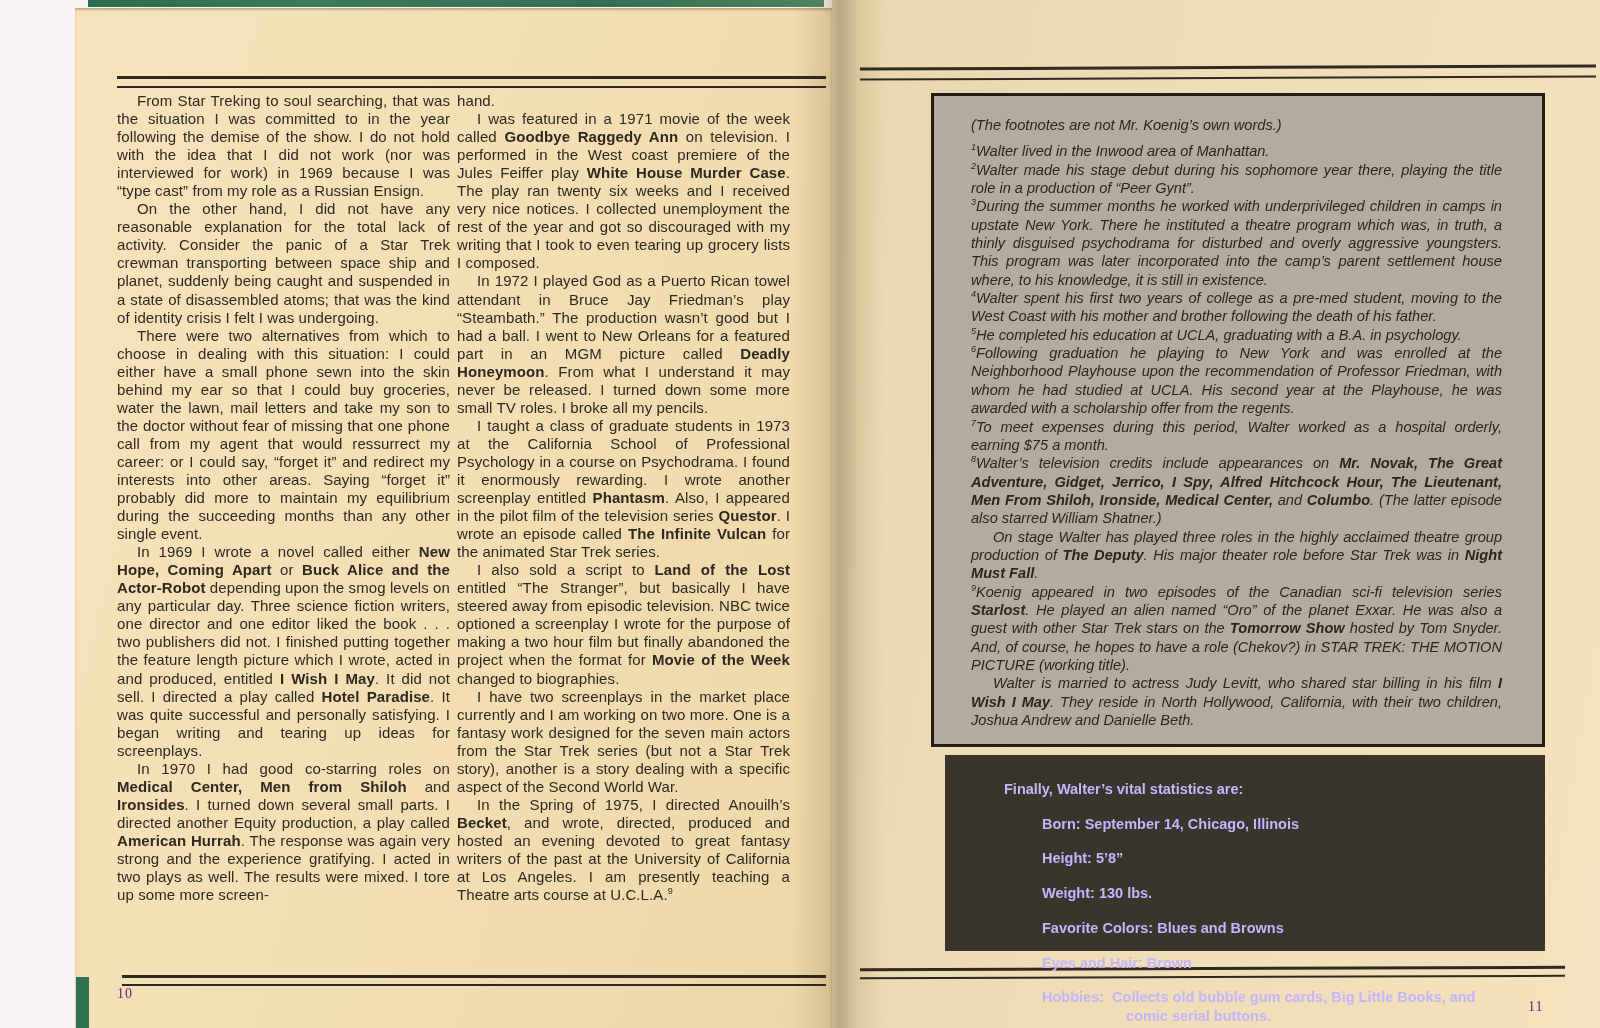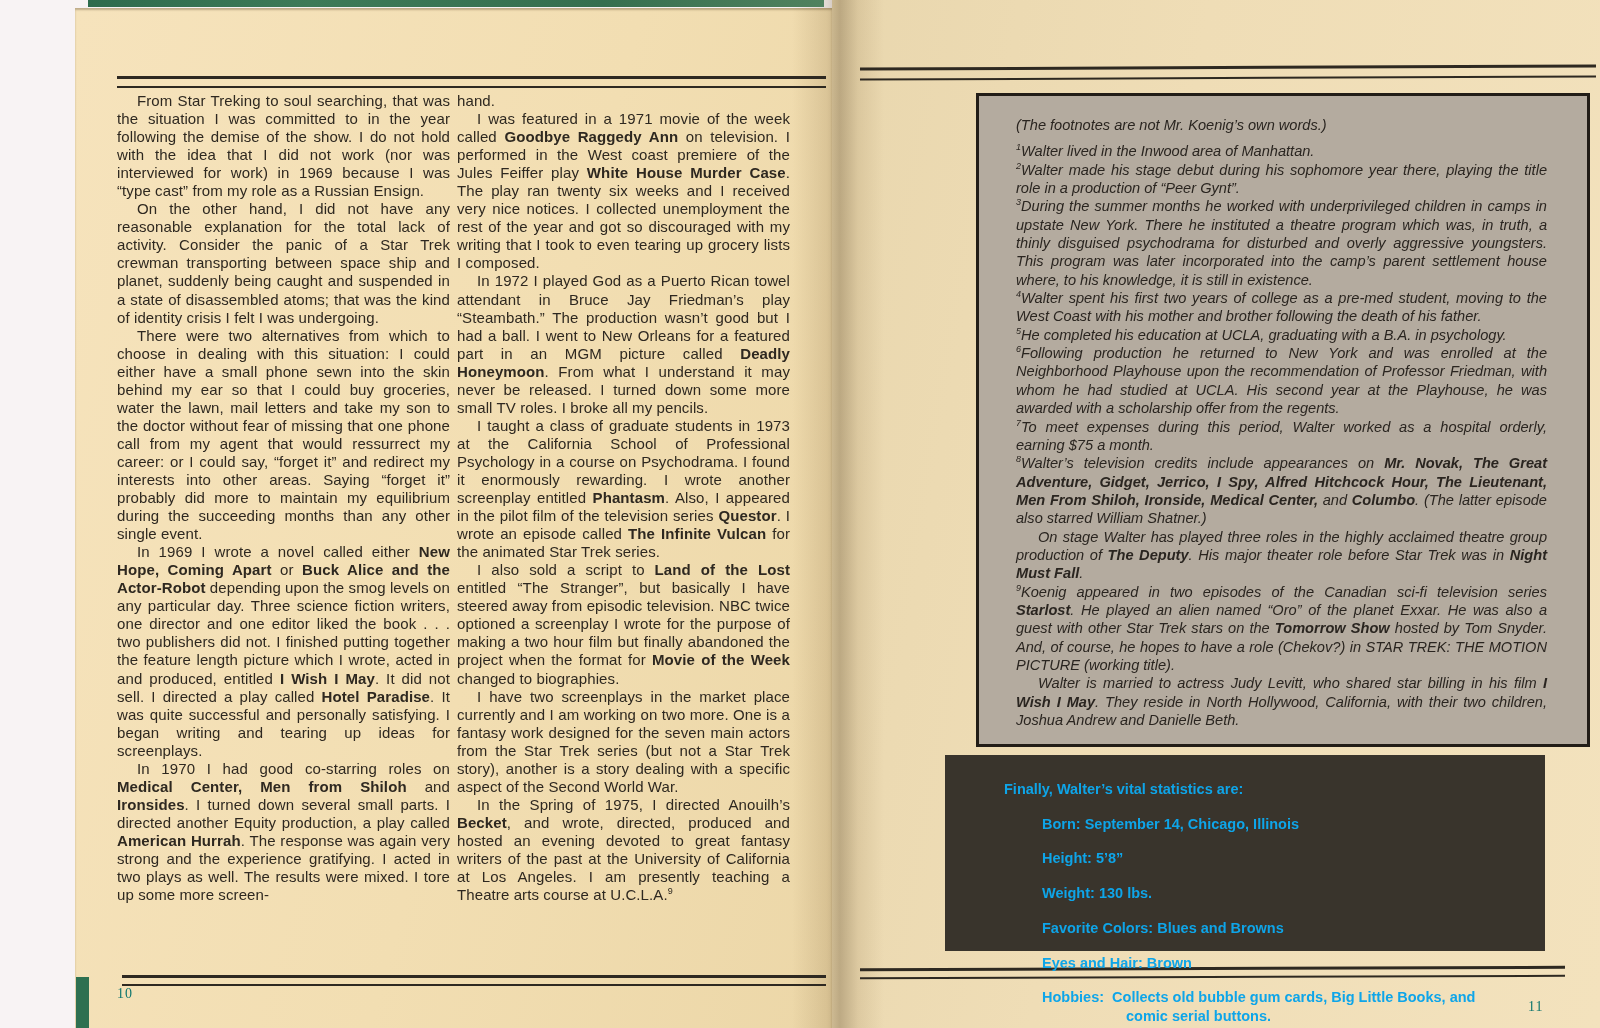--- a/index.html
+++ b/index.html
@@ -54,44 +54,43 @@
   .col p.noind{text-indent:0;}
   .b{font-weight:bold;}
   sup{font-size:9px;line-height:0;vertical-align:super;}
   
   .fn-box{
     position:absolute;left:931px;top:93px;width:614px;height:654px;
     box-sizing:border-box;
     background:#b4ab9f;border:3px solid #221d17;
     padding:20px 40px 0 37px;
     color:#2a2520;
-    margin-left:45px;
   }
   .fn-box .fn-text{
     font-style:italic;font-size:14.6px;line-height:18.35px;text-align:justify;
   }
   .fn-header{font-style:italic;font-size:14.6px;line-height:18.35px;margin:0 0 8px 0;}
   .fn-text p{margin:0;text-indent:0;}
   .fn-text p.ind{text-indent:22px;}
   
   .stats-box{
     position:absolute;left:945px;top:755px;width:600px;height:196px;
     box-sizing:border-box;
     background:#39342c;
     padding:25px 28px 4px 59px;
-    color:#0ea5e9;font-weight:bold;font-size:14.5px;line-height:18.7px;
+    color:#c4b5fd;font-weight:bold;font-size:14.5px;line-height:18.7px;
   }
   .stats-intro{margin:0;}
   .stats-items{margin:0;padding-left:22px;}
   .stats-items p{margin:16px;}
   .stats-items p.hang{padding-left:84px;text-indent:-84px;}
   
   .pagenum{
     position:absolute;font-family:"Liberation Serif", serif;
-    font-size:14px;color:#0f766e;letter-spacing:1px;
+    font-size:14px;color:#701a75;letter-spacing:1px;
   }
   .pn-left{left:117px;top:986px;}
   .pn-right{left:1528px;top:999px;}
 </style>
 </head>
 <body>
 
 <div class="page-left"></div>
 <div class="page-right"></div>
 <div class="gutter-shadow"></div>
@@ -125,21 +124,21 @@
   </div>
 
 <div class="fn-box">
   <p class="fn-header">(The footnotes are not Mr. Koenig’s own words.)</p>
   <div class="fn-text">
       <p><sup>1</sup><span>Walter lived in the Inwood area of Manhattan.</span></p>
       <p><sup>2</sup><span>Walter made his stage debut during his sophomore year there, playing the title role in a production of “Peer Gynt”.</span></p>
       <p><sup>3</sup><span>During the summer months he worked with underprivileged children in camps in upstate New York. There he instituted a theatre program which was, in truth, a thinly disguised psychodrama for disturbed and overly aggressive youngsters. This program was later incorporated into the camp’s parent settlement house where, to his knowledge, it is still in existence.</span></p>
       <p><sup>4</sup><span>Walter spent his first two years of college as a pre-med student, moving to the West Coast with his mother and brother following the death of his father.</span></p>
       <p><sup>5</sup><span>He completed his education at UCLA, graduating with a B.A. in psychology.</span></p>
-      <p><sup>6</sup><span>Following production he returned to New York and was enrolled at the Neighborhood Playhouse upon the recommendation of Professor Friedman, with whom he had studied at UCLA. His second year at the Playhouse, he was awarded with a scholarship offer from the regents.</span></p>
+      <p><sup>6</sup><span>Following graduation he playing to New York and was enrolled at the Neighborhood Playhouse upon the recommendation of Professor Friedman, with whom he had studied at UCLA. His second year at the Playhouse, he was awarded with a scholarship offer from the regents.</span></p>
       <p><sup>7</sup><span>To meet expenses during this period, Walter worked as a hospital orderly, earning $75 a month.</span></p>
       <p><sup>8</sup><span>Walter’s television credits include appearances on </span><span class="b">Mr. Novak, The Great Adventure, Gidget, Jerrico, I Spy, Alfred Hitchcock Hour, The Lieutenant, Men From Shiloh, Ironside, Medical Center,</span><span> and </span><span class="b">Columbo</span><span>. (The latter episode also starred William Shatner.)</span></p>
       <p class="ind"><span>On stage Walter has played three roles in the highly acclaimed theatre group production of </span><span class="b">The Deputy</span><span>. His major theater role before Star Trek was in </span><span class="b">Night Must Fall</span><span>.</span></p>
       <p><sup>9</sup><span>Koenig appeared in two episodes of the Canadian sci-fi television series </span><span class="b">Starlost</span><span>. He played an alien named “Oro” of the planet Exxar. He was also a guest with other Star Trek stars on the </span><span class="b">Tomorrow Show</span><span> hosted by Tom Snyder. And, of course, he hopes to have a role (Chekov?) in STAR TREK: THE MOTION PICTURE (working title).</span></p>
       <p class="ind"><span>Walter is married to actress Judy Levitt, who shared star billing in his film </span><span class="b">I Wish I May</span><span>. They reside in North Hollywood, California, with their two children, Joshua Andrew and Danielle Beth.</span></p>
     </div>
 </div>
 
 <div class="stats-box">
   <p class="stats-intro">Finally, Walter’s vital statistics are:</p>

